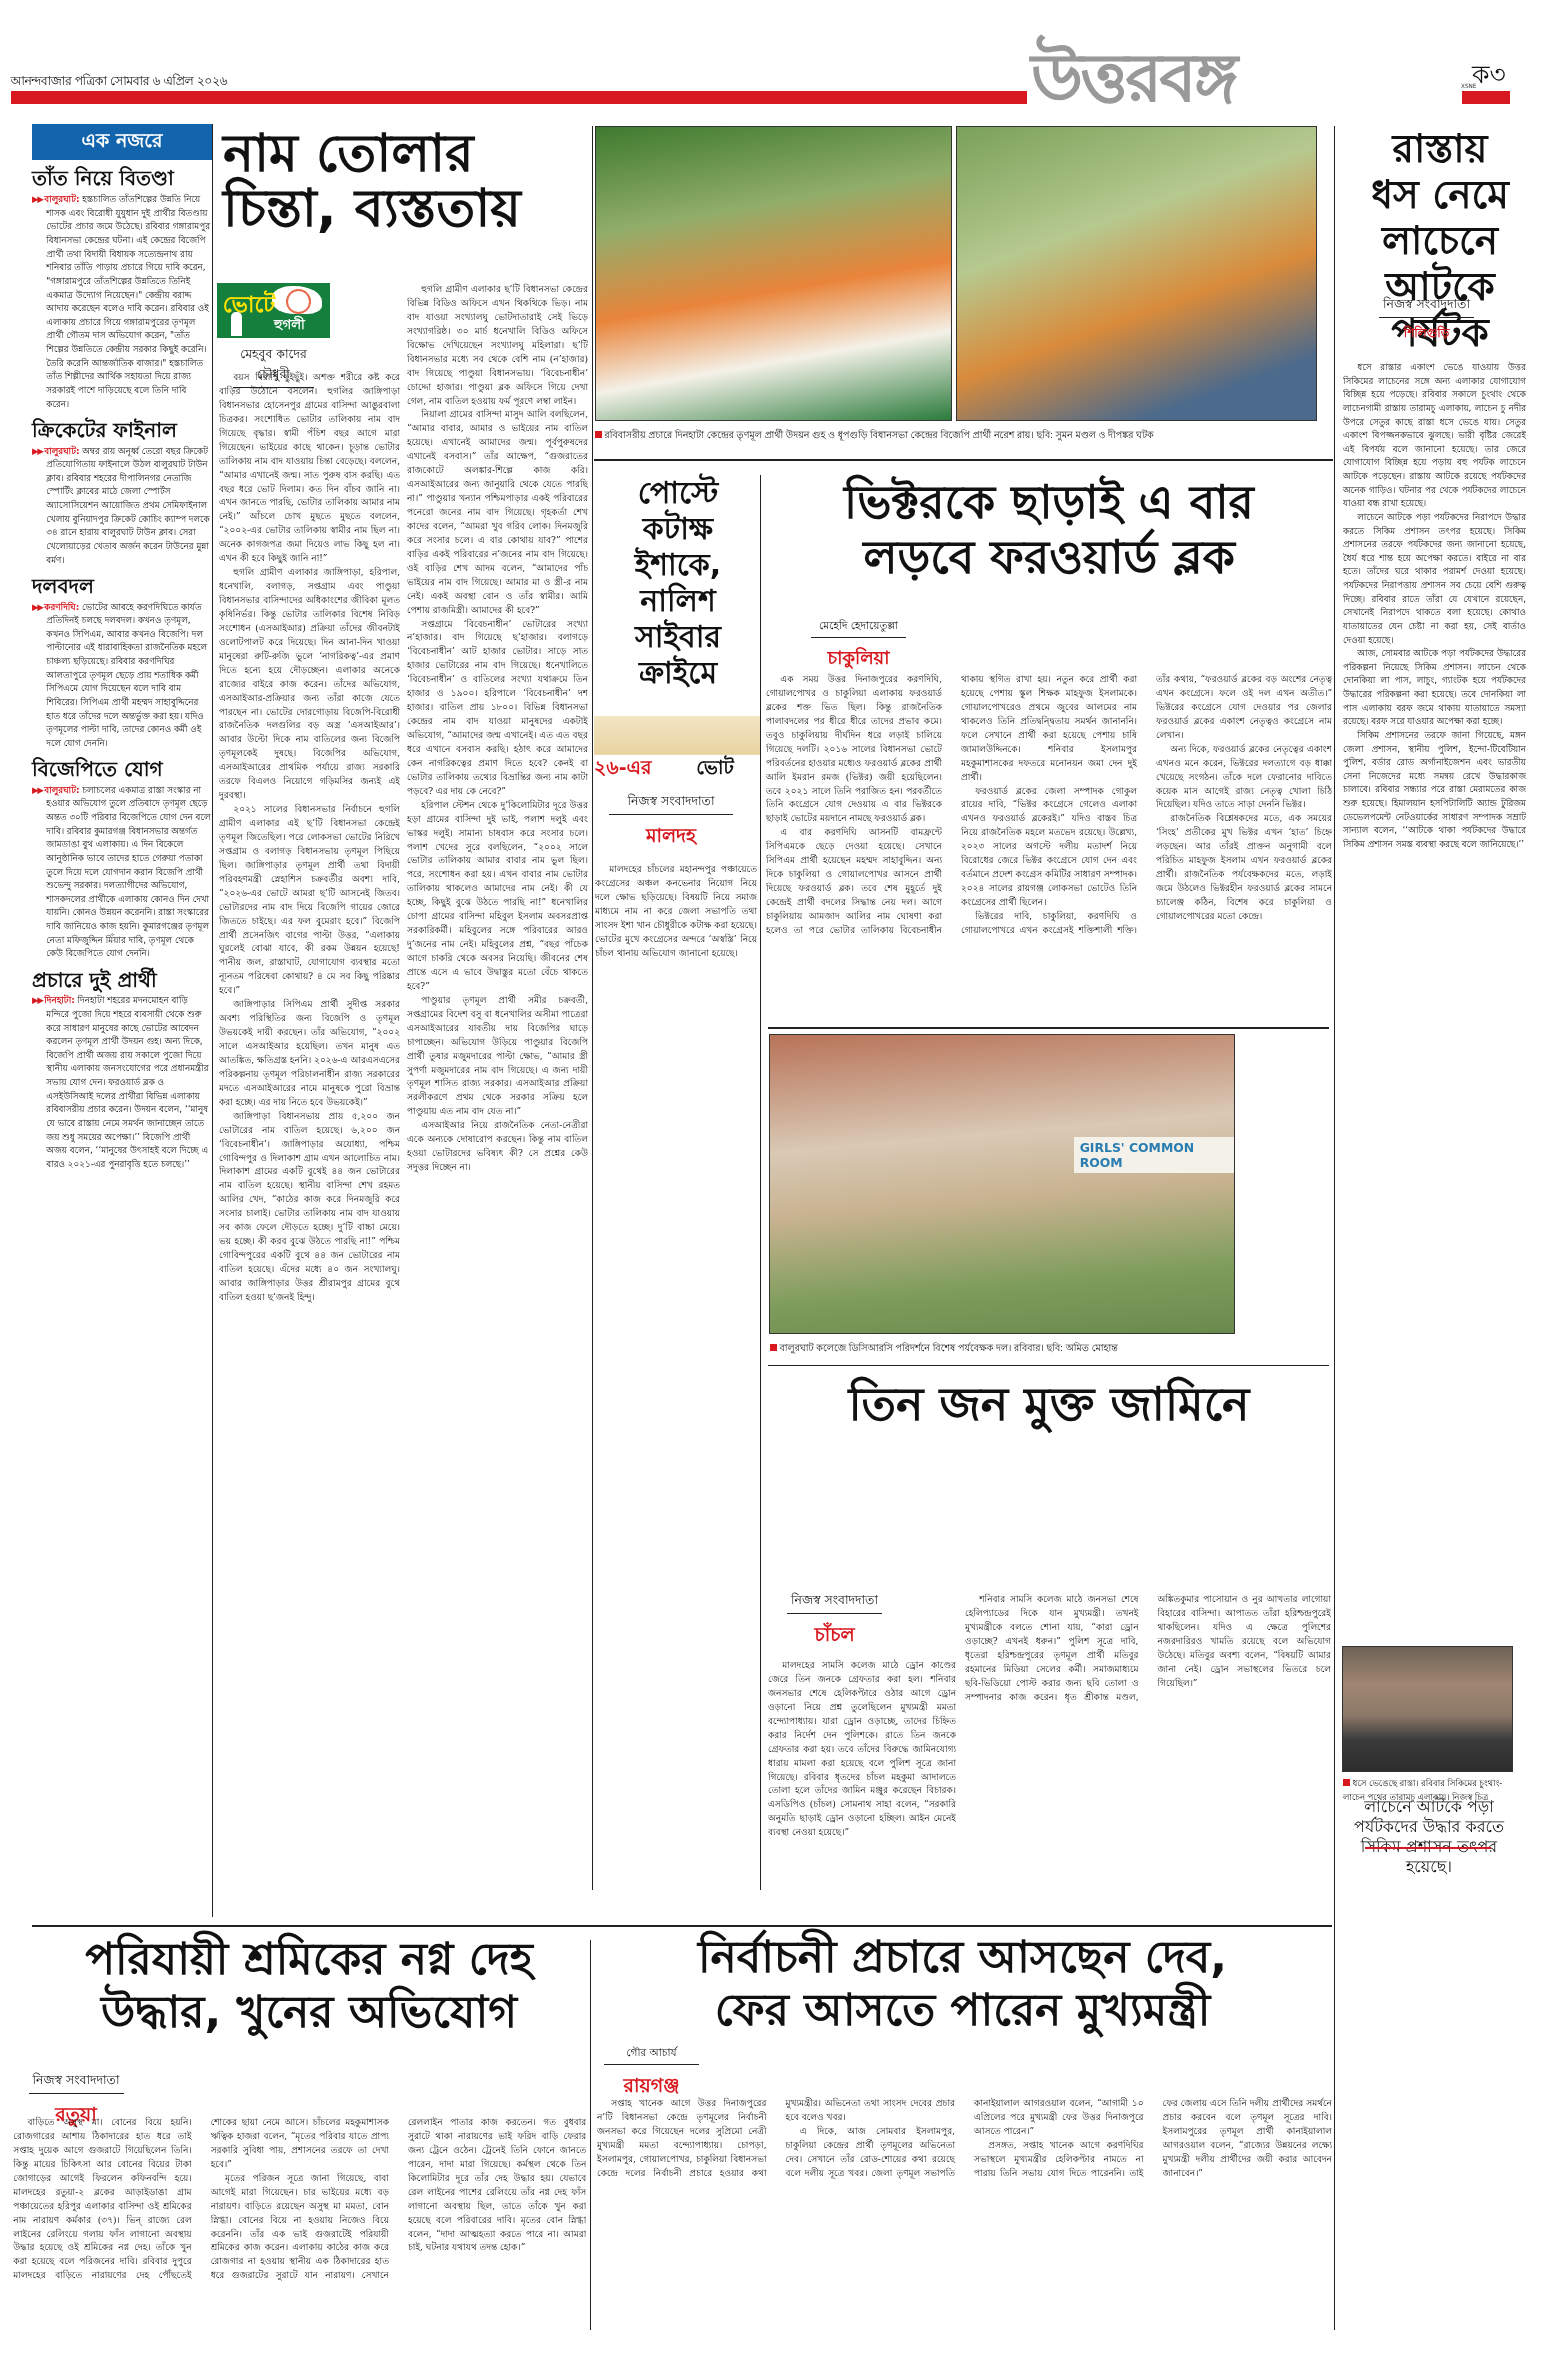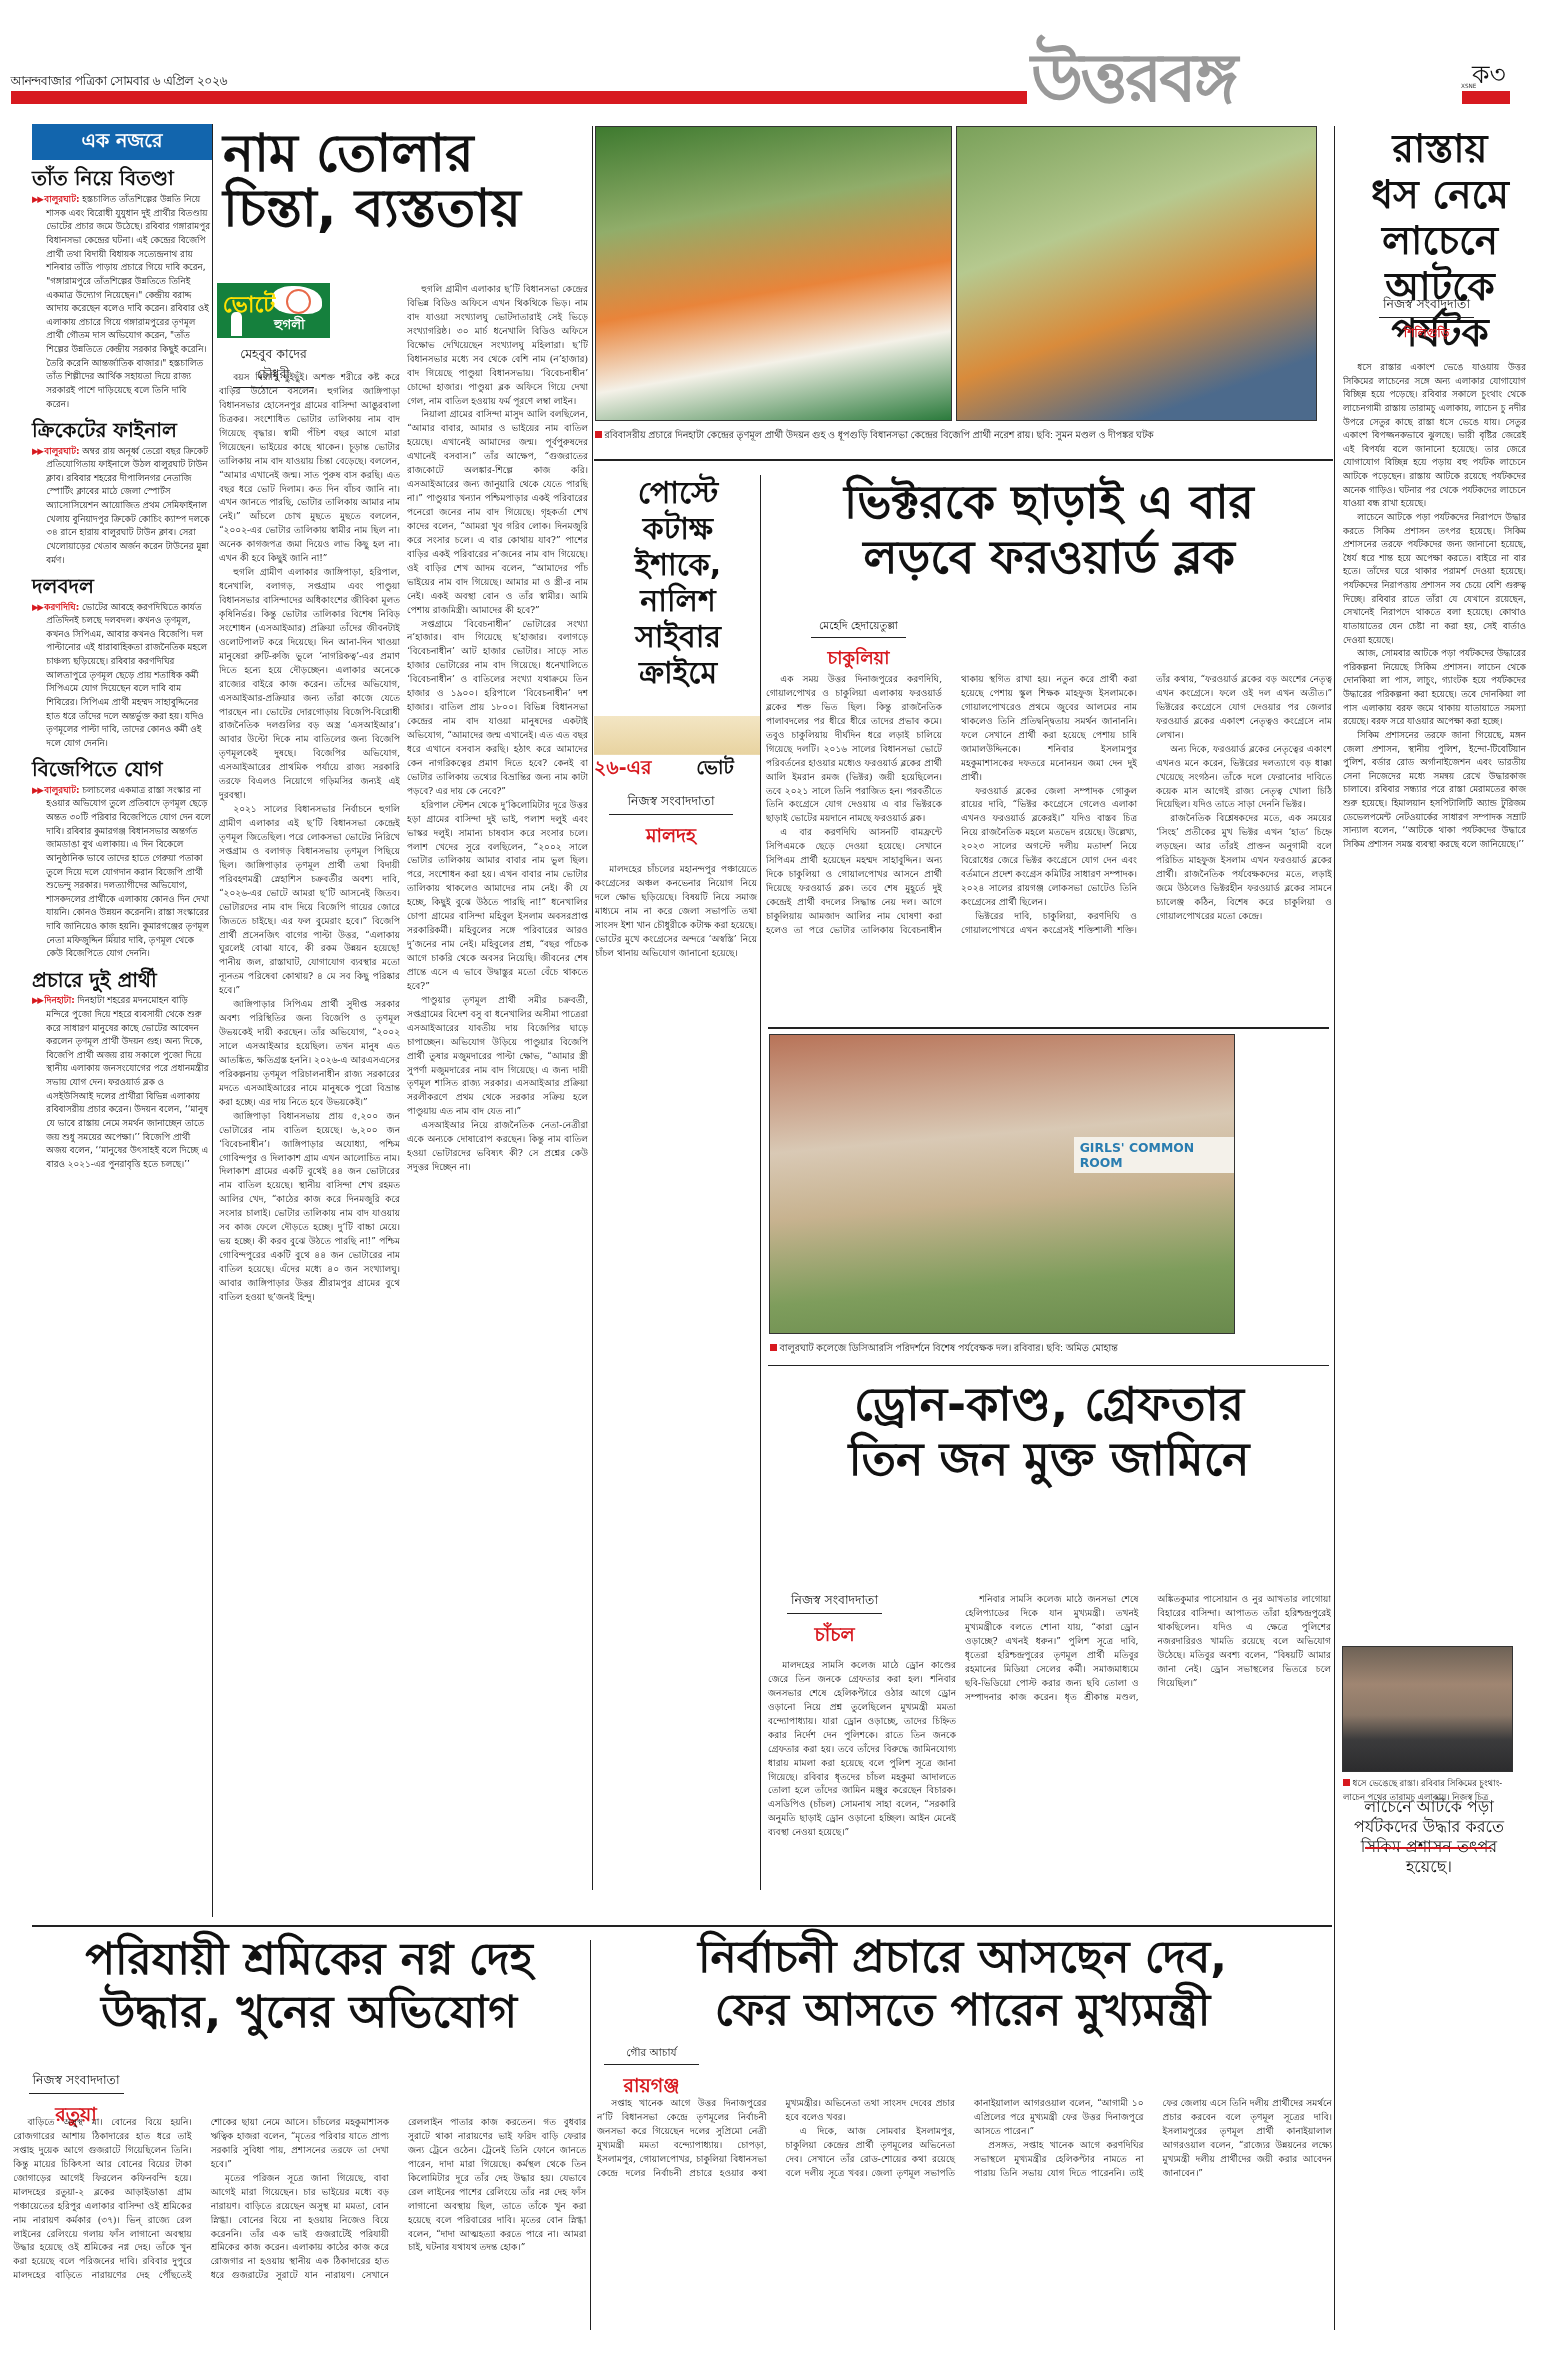--- a/index.html
+++ b/index.html
@@ -190,21 +190,20 @@
 </div>
 <div class="abs hrule" style="left:768px; top:1027px; width:561px;"></div>
 
 <div class="abs photo3" style="left:769px; top:1034px; width:466px; height:300px;">
   <div class="abs" style="left:304px; top:102px; color:#2a7db0; font-weight:bold; font-size:12.4px; font-family:'DejaVu Sans', sans-serif; background:#f4f1ea; padding:2.9px 5.7px;">GIRLS' COMMON ROOM</div>
 </div>
 <div class="abs caption" style="left:770px; top:1341px; width:561px;"><span class="cap-mark"></span><span>বালুরঘাট কলেজে ডিসিআরসি পরিদর্শনে বিশেষ পর্যবেক্ষক দল। রবিবার। ছবি: অমিত মোহান্ত</span></div>
 <div class="abs hrule-thin" style="left:768px; top:1365px; width:561px;"></div>
 
 <div class="abs head-lg" style="left:766px; top:1377px; width:566px; font-size:46px;">
-  <div>ড্রোন-কাণ্ড, গ্রেফতার</div>
   <div>তিন জন মুক্ত জামিনে</div>
 </div>
 <div class="abs" style="left:787px; top:1591px; width:95px;">
   <div class="byline">নিজস্ব সংবাদদাতা</div>
   <div class="byline-rule"></div>
   <div class="place-red" style="font-size:19px;">চাঁচল</div>
 </div>
 <div class="abs col-text" style="left:768px; top:1659px; width:188px; height:228px; overflow:hidden;">
   <p>মালদহের সামসি কলেজ মাঠে ড্রোন কাণ্ডের জেরে তিন জনকে গ্রেফতার করা হল। শনিবার জনসভার শেষে হেলিকপ্টারে ওঠার আগে ড্রোন ওড়ানো নিয়ে প্রশ্ন তুলেছিলেন মুখ্যমন্ত্রী মমতা বন্দ্যোপাধ্যায়। যারা ড্রোন ওড়াচ্ছে, তাদের চিহ্নিত করার নির্দেশ দেন পুলিশকে। রাতে তিন জনকে গ্রেফতার করা হয়। তবে তাঁদের বিরুদ্ধে জামিনযোগ্য ধারায় মামলা করা হয়েছে বলে পুলিশ সূত্রে জানা গিয়েছে। রবিবার ধৃতদের চাঁচল মহকুমা আদালতে তোলা হলে তাঁদের জামিন মঞ্জুর করেছেন বিচারক। এসডিপিও (চাঁচল) সোমনাথ সাহা বলেন, “সরকারি অনুমতি ছাড়াই ড্রোন ওড়ানো হচ্ছিল। আইন মেনেই ব্যবস্থা নেওয়া হয়েছে।”</p>
 </div>

